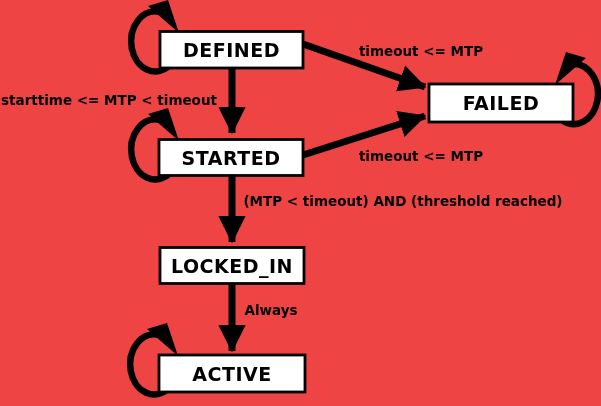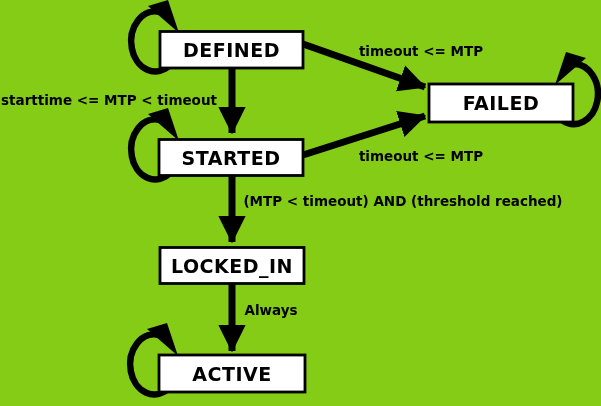--- a/index.html
+++ b/index.html
@@ -4,21 +4,21 @@
 <style>
   html, body {
     margin: 0;
     padding: 0;
     background: #ffffff;
   }
   .stage {
     position: relative;
     width: 601px;
     height: 406px;
-    background: #84cc16;
+    background: #ef4444;
     overflow: hidden;
     font-family: "DejaVu Sans", "Liberation Sans", sans-serif;
   }
   svg { display: block; }
   .state-rect {
     fill: #ffffff;
     stroke: #000000;
     stroke-width: 2.8;
   }
   .state-label {

